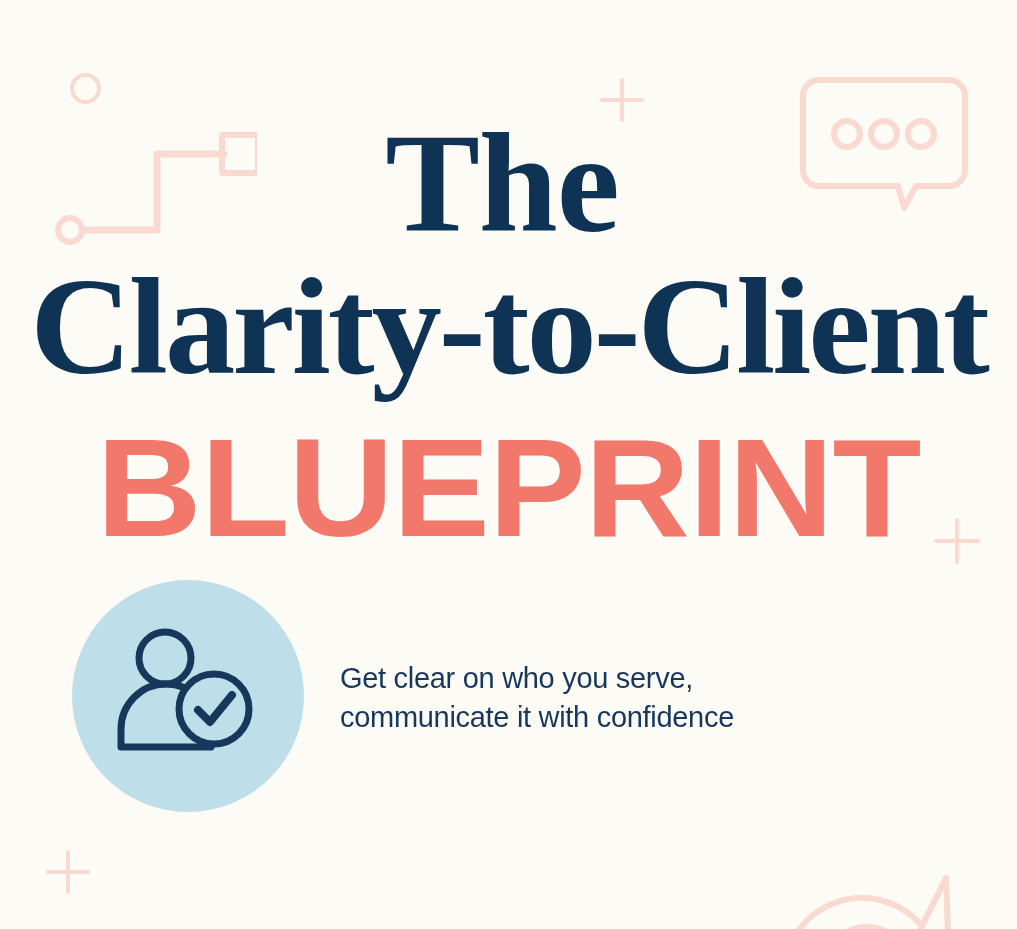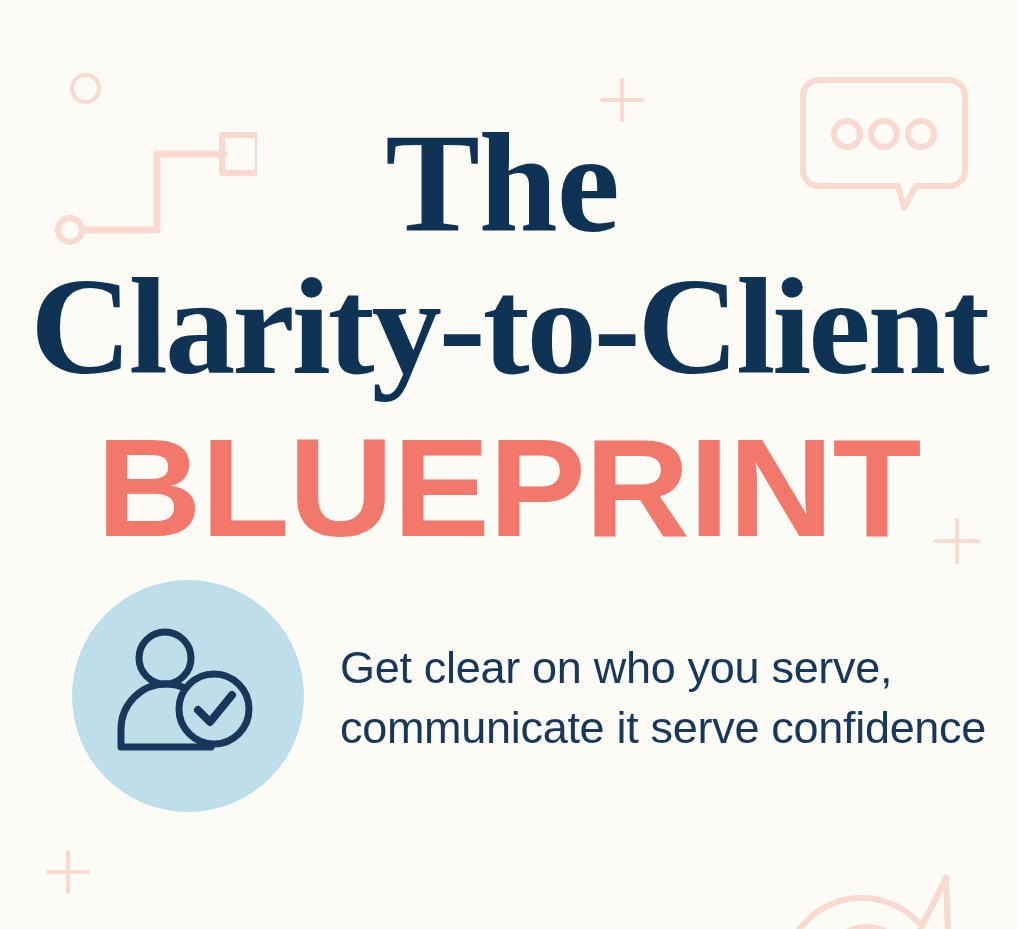--- a/index.html
+++ b/index.html
@@ -172,21 +172,21 @@
     border-radius: 50%;
     display: flex;
     align-items: center;
     justify-content: center;
   }
 
   .subtitle {
     flex: 1 1 auto;
     font-family: "Liberation Sans", sans-serif;
     font-weight: 400;
-    font-size: 45px;
+    font-size: 29px;
     line-height: 1.33;
     color: #17375B;
     letter-spacing: -0.3px;
     padding-top: 4px;
   }
 
   .subtitle-line { display: block; white-space: nowrap; }
 </style>
 </head>
 <body>
@@ -243,18 +243,18 @@
           <circle cx="52" cy="33" r="26" stroke="#17375B" stroke-width="7" fill="none"></circle>
           <path d="M8 122 V104 A45 45 0 0 1 98 104 V122 Z" stroke="#17375B" stroke-width="7" fill="none" stroke-linejoin="round"></path>
           <circle cx="101" cy="84" r="35" stroke="#17375B" stroke-width="7" fill="#BEDEE9"></circle>
           <path d="M85 85 L97 97 L119 70" stroke="#17375B" stroke-width="8" fill="none" stroke-linecap="round" stroke-linejoin="round"></path>
         </svg>
       </span>
     </div>
 
     <div class="subtitle">
       <span class="subtitle-line">Get clear on who you serve,</span>
-      <span class="subtitle-line">communicate it serve confidence</span>
+      <span class="subtitle-line">communicate it with confidence</span>
     </div>
 
   </div>
 
 </div>
 
 </body></html>

